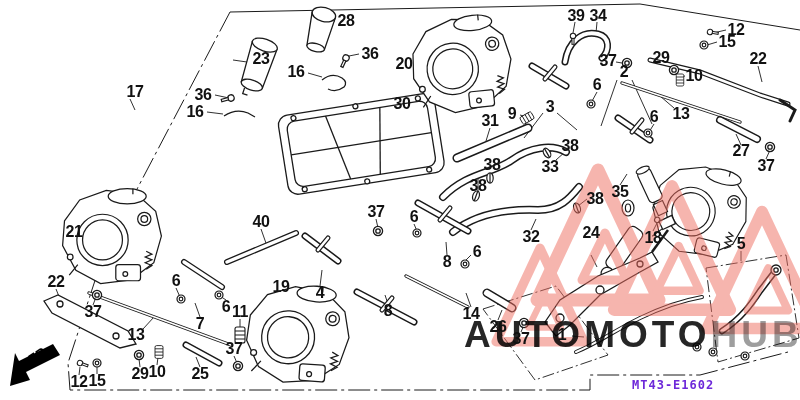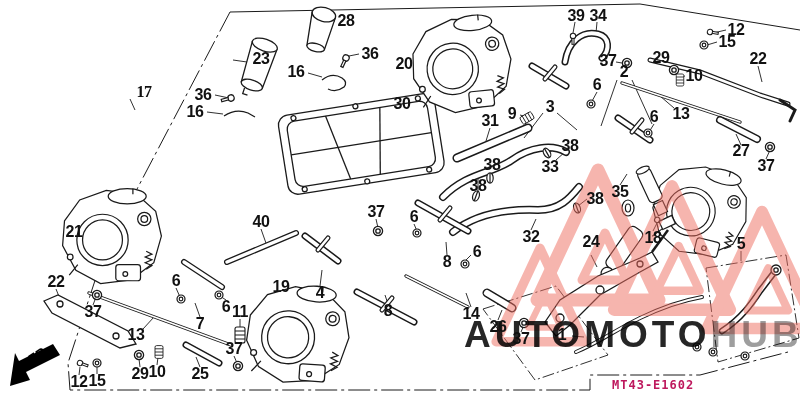--- a/index.html
+++ b/index.html
@@ -8,22 +8,22 @@
   .layer{position:absolute;inset:0;}
   svg{display:block;}
   .plabel{position:absolute;transform:translate(-50%,-50%);
           font:bold 16px "Liberation Sans",sans-serif;color:#111;letter-spacing:-0.5px;
           white-space:nowrap;z-index:6;}
   .wm-text{position:absolute;left:464px;top:316px;font-weight:bold;font-size:37px;
            letter-spacing:4px;line-height:1;mix-blend-mode:multiply;opacity:.85;
            white-space:nowrap;z-index:5;}
   .wm-left{color:#000000;}
   .wm-right{color:#8d8d8d;}
-  .code{position:absolute;left:612px;top:378px;font:bold 12px "DejaVu Sans Mono",monospace;
-        letter-spacing:1px;color:#be185d;z-index:6;}
+  .code{position:absolute;left:632px;top:378px;font:bold 12px "DejaVu Sans Mono",monospace;
+        letter-spacing:1px;color:#6d28d9;z-index:6;}
   .fr{position:absolute;left:27px;top:347px;transform:rotate(-33deg);
       font:italic bold 14px "Liberation Sans",sans-serif;color:#000;z-index:6;}
 </style>
 </head>
 <body>
 
 <div class="stage">
 
   <svg class="layer" width="800" height="400" viewBox="0 0 800 400">
     <defs>
@@ -304,21 +304,21 @@
       <use href="#tri" transform="translate(762,270) scale(0.9)"></use>
       <use href="#tri" transform="translate(540,295) scale(0.72)"></use>
     </g>
   </svg>
 
   <div class="layer">
       <div class="plabel" style="left: 346px; top: 21px;">28</div>
       <div class="plabel" style="left: 221px; top: 59px; margin-left: 40px;">23</div>
       <div class="plabel" style="left: 370px; top: 54px;">36</div>
       <div class="plabel" style="left: 296px; top: 72px;">16</div>
-      <div class="plabel" style="left: 144px; top: 92px; font-family: Liberation Serif, serif;">17</div>
+      <div class="plabel" style="left: 135px; top: 92px;">17</div>
       <div class="plabel" style="left: 203px; top: 95px;">36</div>
       <div class="plabel" style="left: 195px; top: 112px;">16</div>
       <div class="plabel" style="left: 404px; top: 64px;">20</div>
       <div class="plabel" style="left: 402px; top: 104px;">30</div>
       <div class="plabel" style="left: 576px; top: 16px;">39</div>
       <div class="plabel" style="left: 598px; top: 16px;">34</div>
       <div class="plabel" style="left: 736px; top: 30px;">12</div>
       <div class="plabel" style="left: 727px; top: 42px;">15</div>
       <div class="plabel" style="left: 608px; top: 61px;">37</div>
       <div class="plabel" style="left: 661px; top: 58px;">29</div>
@@ -339,21 +339,21 @@
       <div class="plabel" style="left: 478px; top: 186px;">38</div>
       <div class="plabel" style="left: 620px; top: 192px;">35</div>
       <div class="plabel" style="left: 595px; top: 199px;">38</div>
       <div class="plabel" style="left: 376px; top: 212px;">37</div>
       <div class="plabel" style="left: 414px; top: 217px;">6</div>
       <div class="plabel" style="left: 261px; top: 222px;">40</div>
       <div class="plabel" style="left: 55px; top: 232px; margin-left: 19px;">21</div>
       <div class="plabel" style="left: 531px; top: 237px;">32</div>
       <div class="plabel" style="left: 653px; top: 238px;">18</div>
       <div class="plabel" style="left: 741px; top: 244px;">5</div>
-      <div class="plabel" style="left: 591px; top: 242px;">24</div>
+      <div class="plabel" style="left: 591px; top: 233px;">24</div>
       <div class="plabel" style="left: 477px; top: 252px;">6</div>
       <div class="plabel" style="left: 447px; top: 262px;">8</div>
       <div class="plabel" style="left: 176px; top: 281px;">6</div>
       <div class="plabel" style="left: 56px; top: 282px;">22</div>
       <div class="plabel" style="left: 281px; top: 287px;">19</div>
       <div class="plabel" style="left: 320px; top: 293px;">4</div>
       <div class="plabel" style="left: 226px; top: 307px;">6</div>
       <div class="plabel" style="left: 240px; top: 312px;">11</div>
       <div class="plabel" style="left: 93px; top: 312px;">37</div>
       <div class="plabel" style="left: 388px; top: 311px;">8</div>

